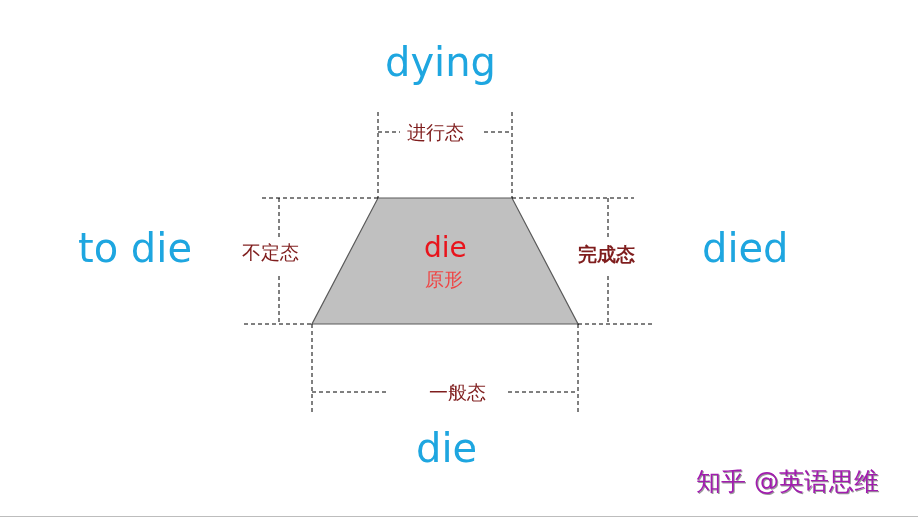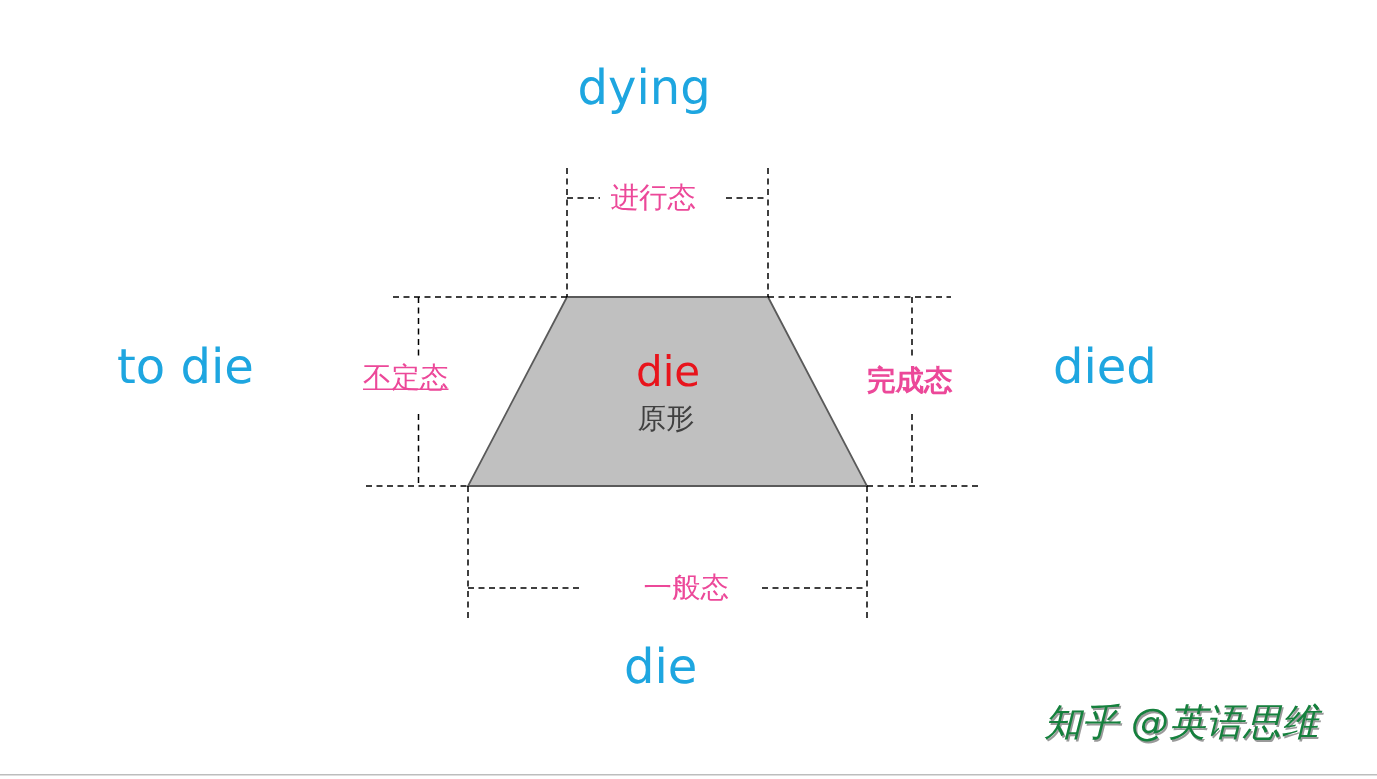--- a/index.html
+++ b/index.html
@@ -1,22 +1,22 @@
 <!DOCTYPE html>
 <html><head>
 <meta charset="utf-8">
 <style>
   html, body { margin:0; padding:0; background:#ffffff; }
   body { width:918px; height:519px; position:relative; overflow:hidden; font-family:"DejaVu Sans", sans-serif; }
   svg { position:absolute; left:0; top:0; }
-  .word { position:absolute; color:#1ea6e0; font-family:"DejaVu Sans", sans-serif; font-size:32px; line-height:1; white-space:nowrap; }
-  .tense { position:absolute; color:#ec4899; font-family:"DejaVu Serif", serif; font-size:19px; line-height:1; white-space:nowrap; background:#fff; padding:0 4px; }
+  .word { position:absolute; color:#1ea6e0; font-family:"DejaVu Sans", sans-serif; font-size:40px; line-height:1; white-space:nowrap; }
+  .tense { position:absolute; color:#7f1d1d; font-family:"DejaVu Serif", serif; font-size:19px; line-height:1; white-space:nowrap; background:#fff; padding:0 4px; }
   .center-word { position:absolute; color:#e8141c; font-family:"DejaVu Sans", sans-serif; font-size:28px; line-height:1; }
-  .center-sub { position:absolute; color:#404040; font-family:"DejaVu Serif", serif; font-size:19px; line-height:1; }
-  .wm { position:absolute; color:#15803d; font-family:"DejaVu Sans", sans-serif; font-size:25px; line-height:1; white-space:nowrap; text-shadow:1px 1px 0 #9a9a9a;font-style:italic; }
+  .center-sub { position:absolute; color:#ef4444; font-family:"DejaVu Serif", serif; font-size:19px; line-height:1; }
+  .wm { position:absolute; color:#a21caf; font-family:"DejaVu Sans", sans-serif; font-size:25px; line-height:1; white-space:nowrap; text-shadow:1px 1px 0 #9a9a9a; }
   .bottom-line { position:absolute; left:0; top:516px; width:918px; height:1px; background:#bdbdbd; }
 </style>
 </head>
 <body>
 
 <svg width="918" height="519">
 
   <polygon points="378,198 512,198 578,324 312,324" fill="#c0c0c0" stroke="#5a5a5a" stroke-width="1.2"></polygon>
   <g stroke="#000" stroke-width="1" stroke-dasharray="4,3" fill="none">
 
@@ -43,21 +43,21 @@
 
     <line x1="312" y1="392" x2="388" y2="392"></line>
     <line x1="508" y1="392" x2="578" y2="392"></line>
   </g>
 </svg>
 
 <div class="word" style="left:385px;top:42px;">dying</div>
 <div class="tense" style="left:403px;top:123px;">进行态</div>
 
 <div class="word" style="left:78px;top:228px;">to die</div>
-<div class="tense" style="left:238px;top:243px;text-decoration:underline;">不定态</div>
+<div class="tense" style="left:238px;top:243px;">不定态</div>
 
 <div class="word" style="left:702px;top:228px;">died</div>
 <div class="tense" style="left:574px;top:245px;font-weight:bold;">完成态</div>
 
 <div class="center-word" style="left:424px;top:234px;">die</div>
 <div class="center-sub" style="left:425px;top:270px;">原形</div>
 
 <div class="tense" style="left:409px;top:383px;margin-left:16px;">一般态</div>
 <div class="word" style="left:416px;top:428px;">die</div>
 

